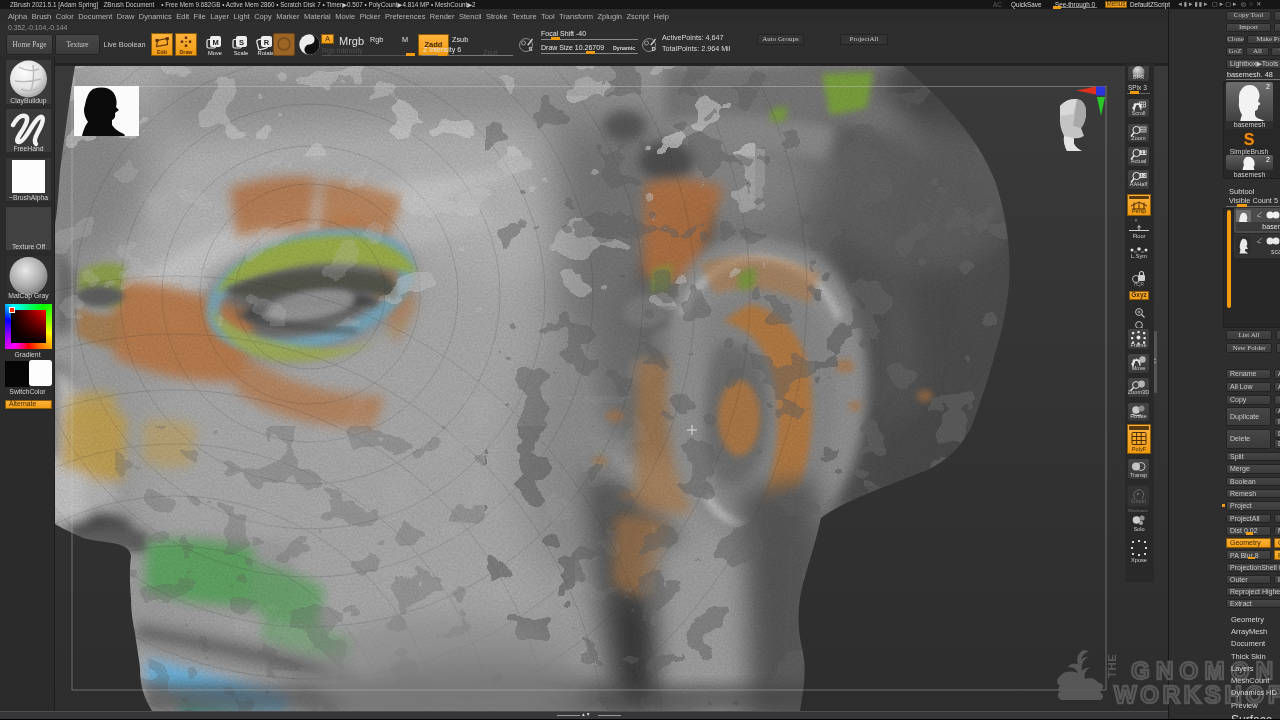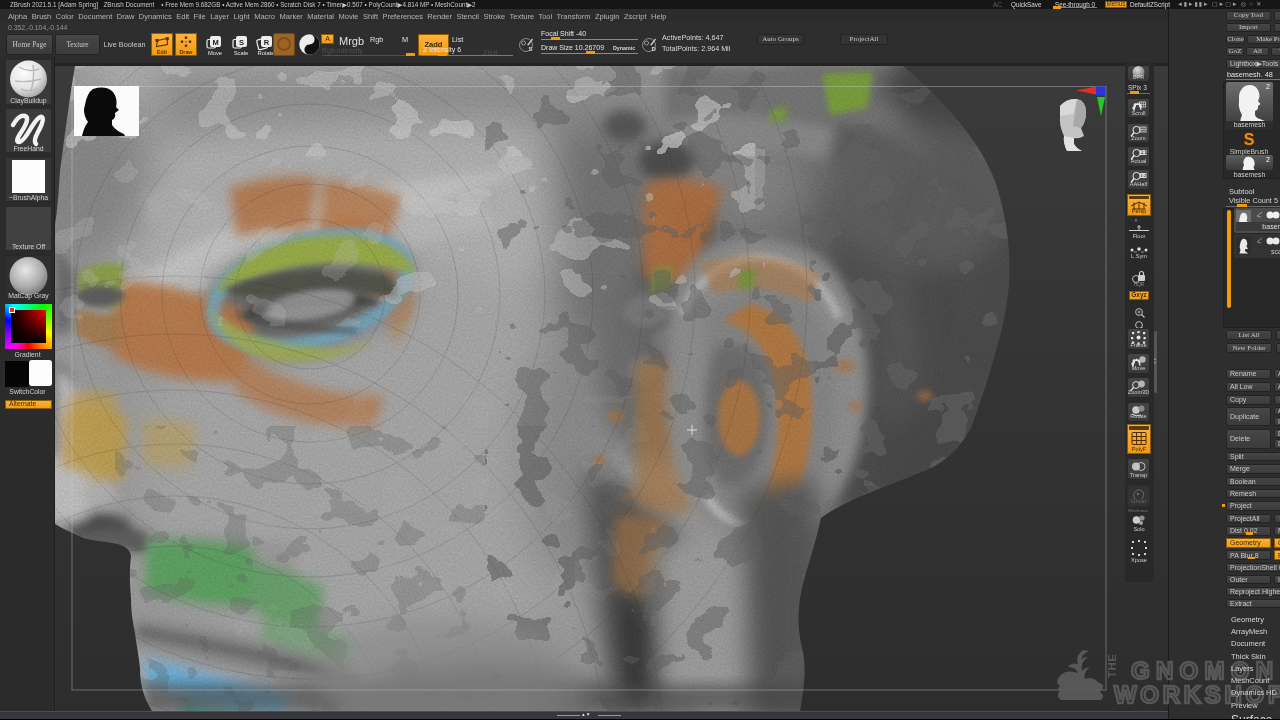--- a/index.html
+++ b/index.html
@@ -310,21 +310,21 @@
   <div class="lbl" style="left:993px;top:1.5px;font-size:6.3px;color:#606060;">AC</div>
   <div class="lbl" style="left:1011px;top:1.5px;font-size:6.3px;color:#dcdcdc;">QuickSave</div>
   <div class="lbl" style="left:1055px;top:1.5px;font-size:6.3px;color:#dcdcdc;">See-through 0</div>
   <div class="abs" style="left:1053px;top:7.3px;width:44px;height:1px;background:#808080;"></div>
   <div class="abs" style="left:1053px;top:6.3px;width:8px;height:2.6px;background:#f09b0e;"></div>
   <div class="obtn cen" style="left:1105px;top:0.5px;width:22px;height:7.6px;font-size:6.3px;">Menus</div>
   <div class="lbl" style="left:1130px;top:1.5px;font-size:6.3px;color:#dcdcdc;">DefaultZScript</div>
   <div class="lbl" style="left:1177px;top:1.3px;font-size:6px;color:#a0a0a0;letter-spacing:0.8px;">◄▮►▮▮►&nbsp;▢►▢►&nbsp;◎&nbsp;○&nbsp;✕</div>
 
   <div class="abs" style="left:0;top:9px;width:1168px;height:13px;background:#2c2c2c;"></div>
-  <div id="menus" class="lbl" style="left:8px;top:12.5px;font-size:7.5px;color:#b4b4b4;word-spacing:2.4px;">Alpha Brush Color Document Draw Dynamics Edit File Layer Light Macro Marker Material Movie Shift Preferences Render Stencil Stroke Texture Tool Transform Zplugin Zscript Help</div>
+  <div id="menus" class="lbl" style="left:8px;top:12.5px;font-size:7.5px;color:#b4b4b4;word-spacing:2.4px;">Alpha Brush Color Document Draw Dynamics Edit File Layer Light Copy Marker Material Movie Picker Preferences Render Stencil Stroke Texture Tool Transform Zplugin Zscript Help</div>
 
   <div class="abs" style="left:0;top:22px;width:1168px;height:44px;background:#2e2e2e;"></div>
   <div class="abs" style="left:55px;top:63px;width:1113px;height:3px;background:#232324;"></div>
   <div class="lbl" style="left:8px;top:24.5px;font-size:6.8px;color:#989898;">0.352,-0.104,-0.144</div>
   <div class="btn cen" style="left:6px;top:34px;width:47px;height:21px;font-size:7.3px;">Home Page</div>
   <div class="btn cen" style="left:55px;top:34px;width:45px;height:21px;font-size:7.3px;">Texture</div>
   <div class="abs" style="left:102px;top:34px;width:45px;height:21px;color:#c9c9c9;font-size:7.3px;display:flex;align-items:center;justify-content:center;white-space:nowrap;">Live Boolean</div>
 
   <div class="obtn cen" style="left:151px;top:33px;width:22px;height:23px;">
     <svg width="22" height="23" viewBox="0 0 22 23">
@@ -377,21 +377,21 @@
     <svg width="23" height="23" viewBox="0 0 23 23">
       <circle cx="11.5" cy="11.5" r="10.2" fill="#ededed"></circle>
       <path d="M11.5 1.3 A10.2 10.2 0 0 1 11.5 21.7 A5.1 5.1 0 0 1 11.5 11.5 A5.1 5.1 0 0 0 11.5 1.3 Z" fill="#101010"></path>
     </svg>
   </div>
   <div class="obtn cen" style="left:321px;top:33.5px;width:13px;height:10.5px;">A</div>
   <div class="lbl" style="left:339px;top:35.5px;color:#e0e0e0;font-size:11px;text-align:center;">Mrgb</div>
   <div class="lbl" style="left:370px;top:35.5px;color:#e0e0e0;font-size:7.3px;">Rgb</div>
   <div class="lbl" style="left:402px;top:35.5px;color:#e0e0e0;font-size:7.3px;">M</div>
   <div class="obtn cen" style="left:418px;top:33.5px;width:31px;height:22px;font-weight:bold;font-size:7.5px;">Zadd</div>
-  <div class="lbl" style="left:452px;top:35.5px;color:#e0e0e0;font-size:7.3px;">List</div>
+  <div class="lbl" style="left:452px;top:35.5px;color:#e0e0e0;font-size:7.3px;">Zsub</div>
   <div class="lbl" style="left:483px;top:49px;color:#525252;font-size:7.3px;">Zcut</div>
   <div class="lbl" style="left:322px;top:47px;color:#505050;font-size:7px;">Rgb Intensity</div>
   <div class="abs" style="left:322px;top:54.8px;width:93px;height:1px;background:#505050;"></div>
   <div class="abs" style="left:406px;top:53.3px;width:9px;height:3px;background:#f09b0e;"></div>
   <div class="lbl" style="left:423px;top:46px;color:#e6e6e6;font-size:7px;">Z Intensity 6</div>
   <div class="abs" style="left:421px;top:54.8px;width:92px;height:1px;background:#787878;"></div>
   <div class="abs" style="left:438px;top:53.3px;width:9px;height:3px;background:#f09b0e;"></div>
   <div class="abs" style="left:518px;top:36px;width:17px;height:17px;">
     <svg width="17" height="17" viewBox="0 0 17 17">
       <circle cx="8" cy="9" r="6.5" fill="none" stroke="#8a8a8a"></circle>

